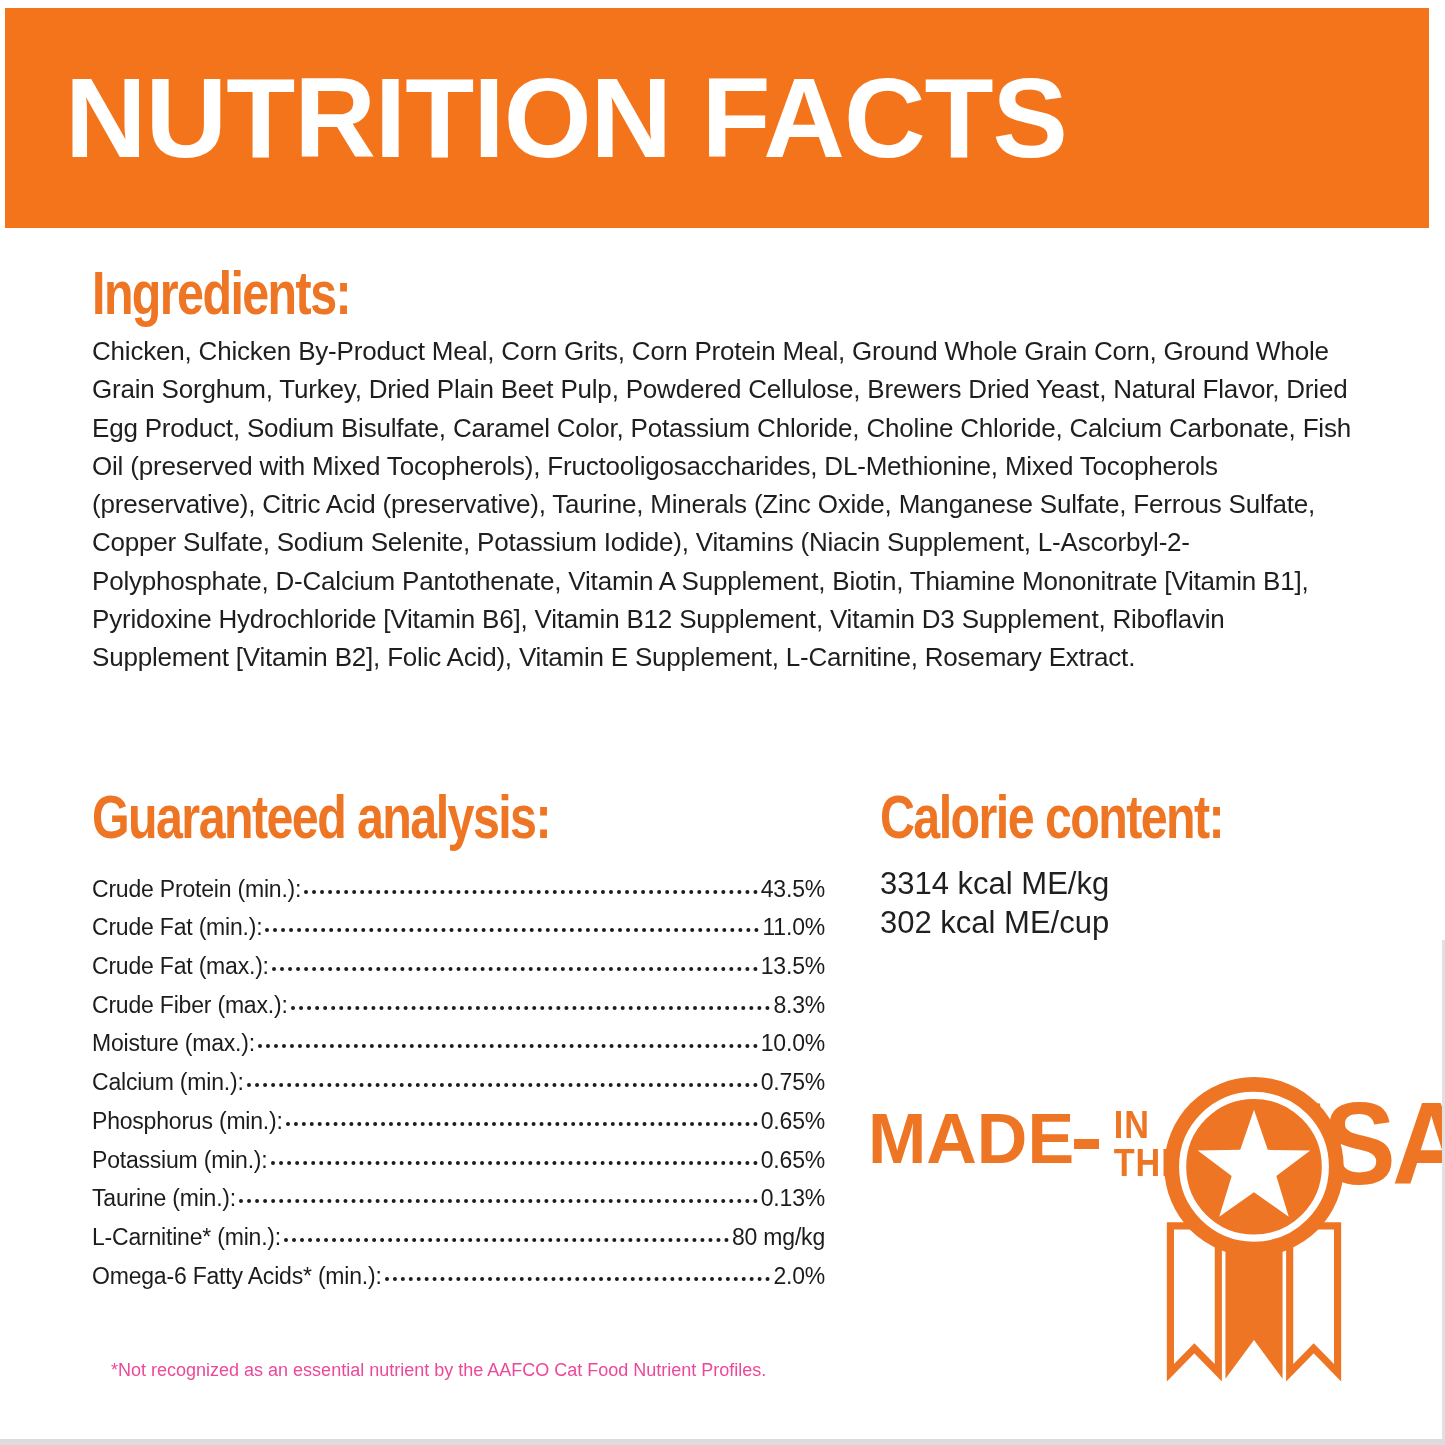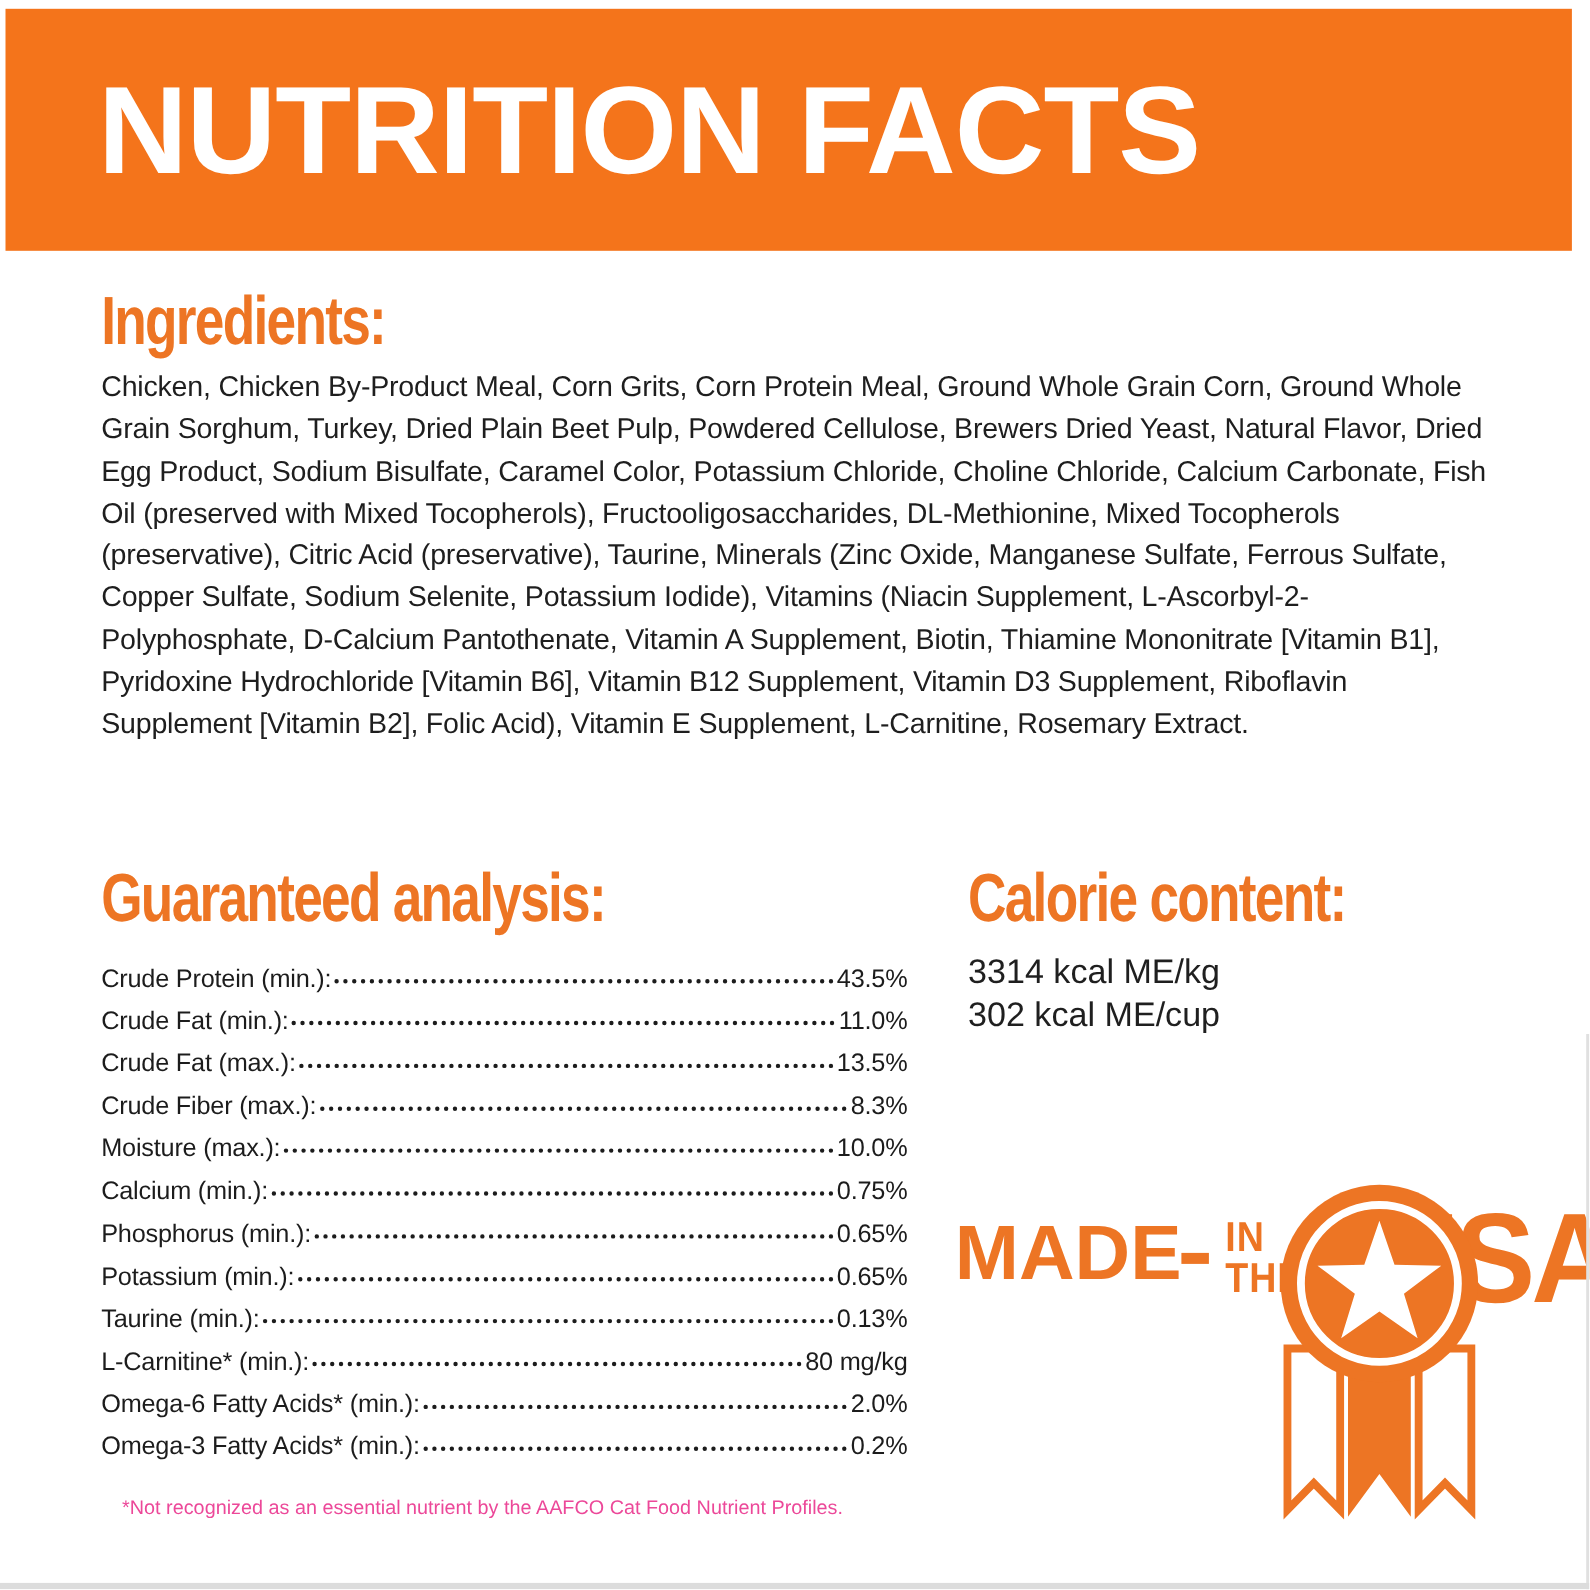--- a/index.html
+++ b/index.html
@@ -9,21 +9,21 @@
   .page {
     position:relative; width:1445px; height:1445px;
     background:#ffffff; overflow:hidden;
   }
 
   
   .banner {
     position:absolute; left:5px; right:16px; top:8px; height:220px;
     background:#F4741B;
     display:flex; align-items:center;
-    padding-left:84px;
+    padding-left:60px;
   }
   .banner h1 {
     color:#ffffff;
     font-size:113px; font-weight:bold; letter-spacing:-1px;
     white-space:nowrap; line-height:1;
   }
 
   
   .sec-heading {
     display:inline-block;
@@ -158,25 +158,20 @@
     <div class="ga-row">
       <span class="lbl">L-Carnitine* (min.):</span>
       <span class="dots"></span>
       <span class="val">80 mg/kg</span>
     </div>
     <div class="ga-row">
       <span class="lbl">Omega-6 Fatty Acids* (min.):</span>
       <span class="dots"></span>
       <span class="val">2.0%</span>
     </div>
-    <div class="ga-row">
-      <span class="lbl">Omega-3 Fatty Acids* (min.):</span>
-      <span class="dots"></span>
-      <span class="val">0.2%</span>
-    </div>
   </div>
 
   <div class="sec-heading cal-heading">Calorie content:</div>
   <div class="cal-lines">
     <div>3314 kcal ME/kg</div>
     <div>302 kcal ME/cup</div>
   </div>
 
   <div class="usa-block">
     <div class="usa-made">MADE</div>

